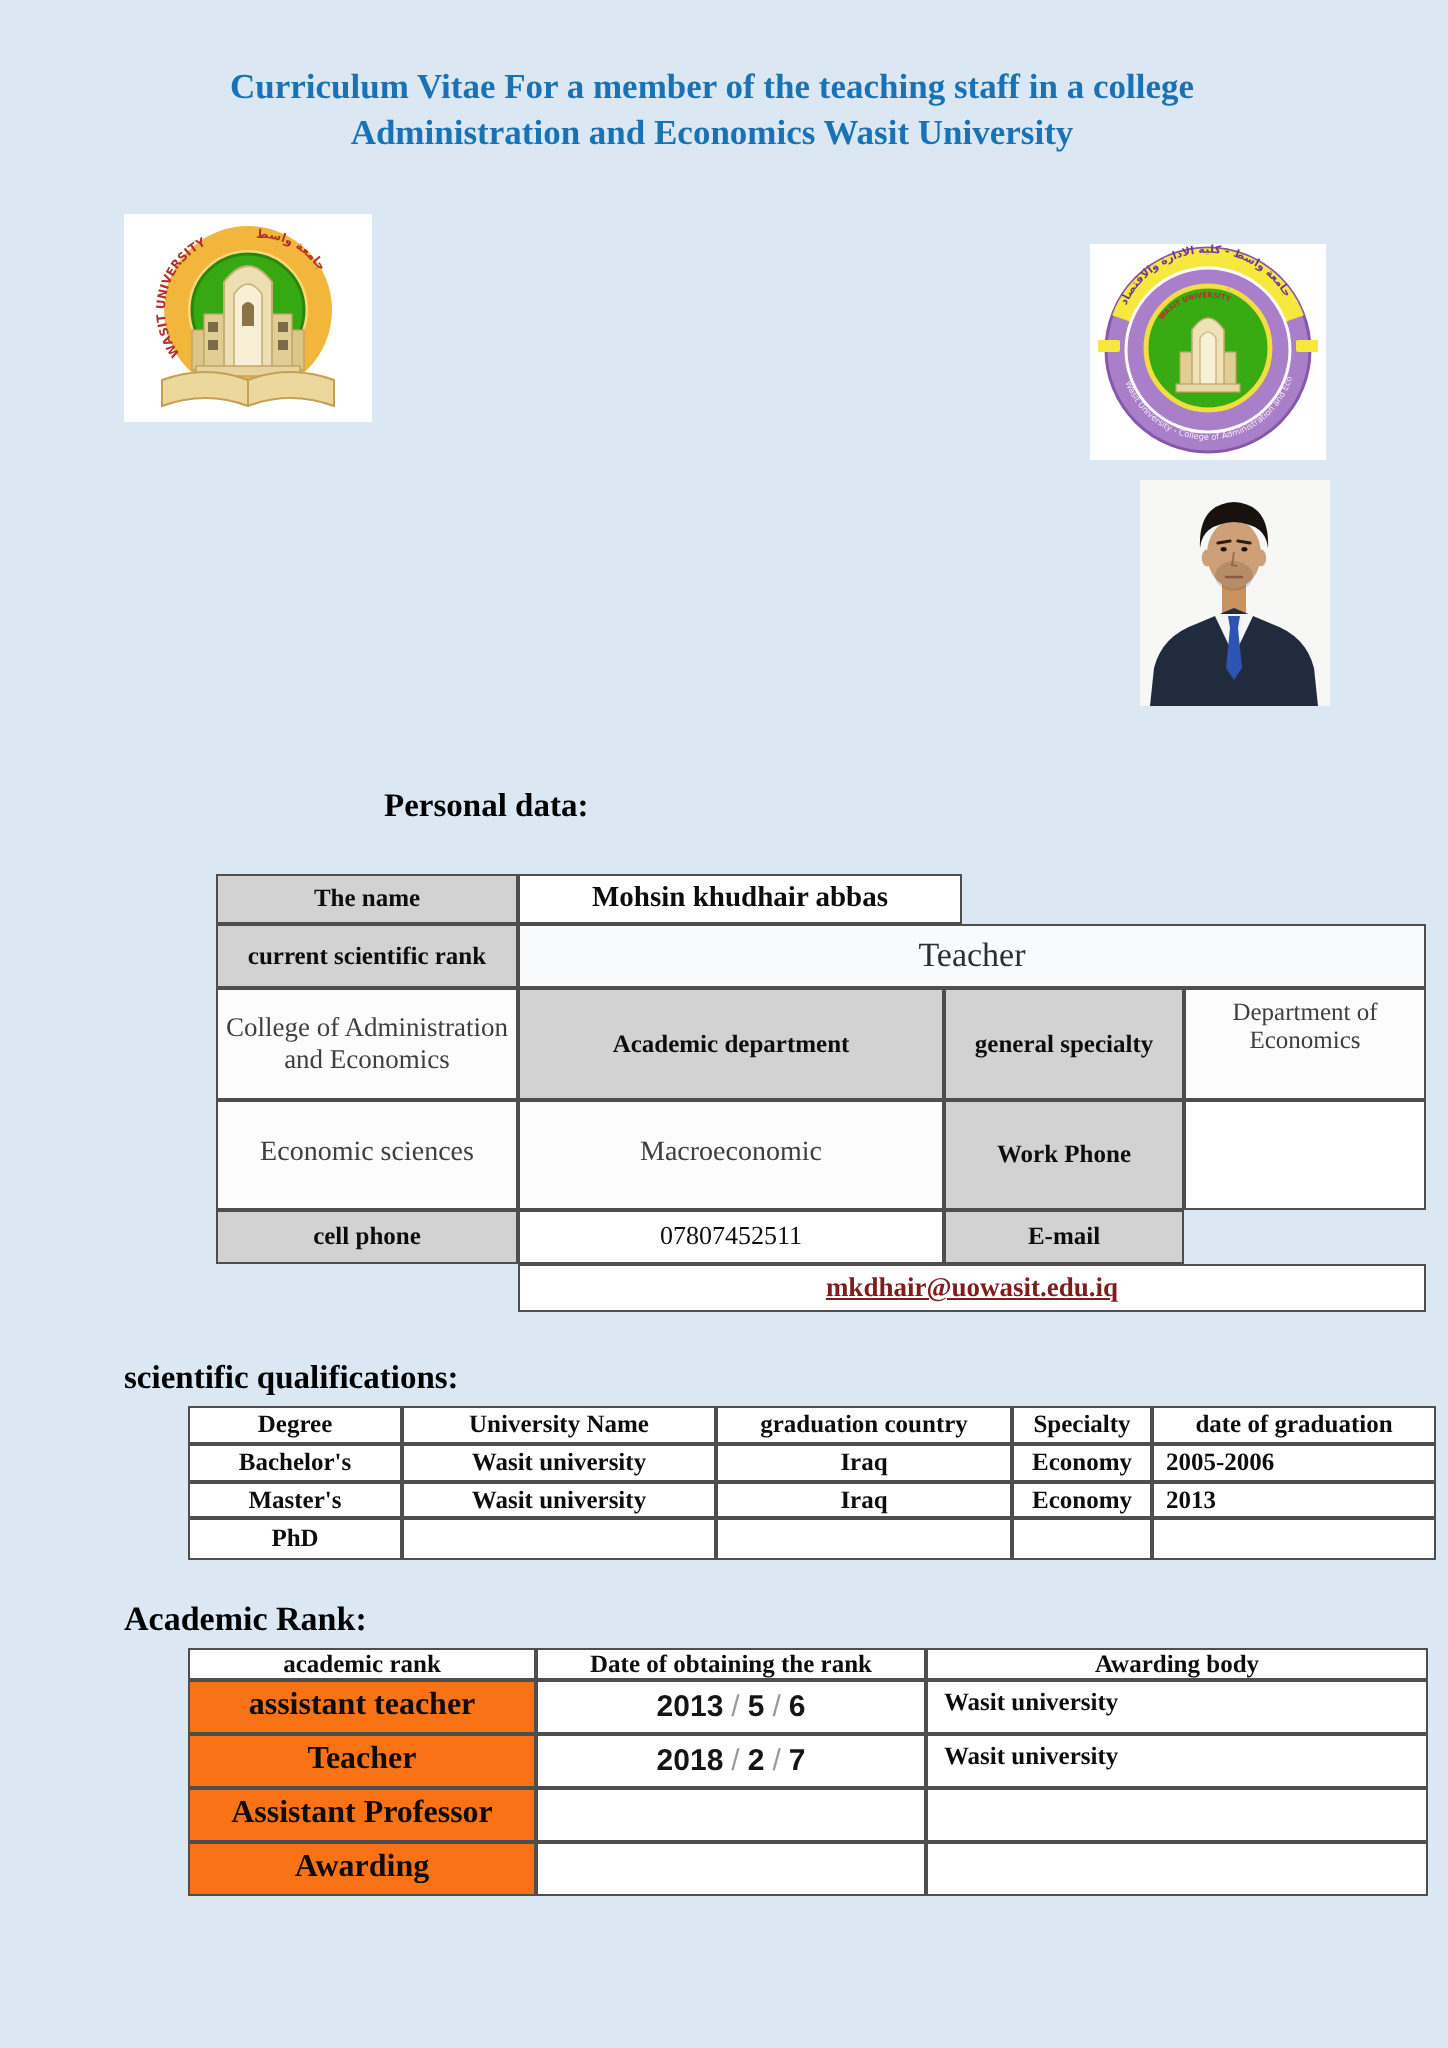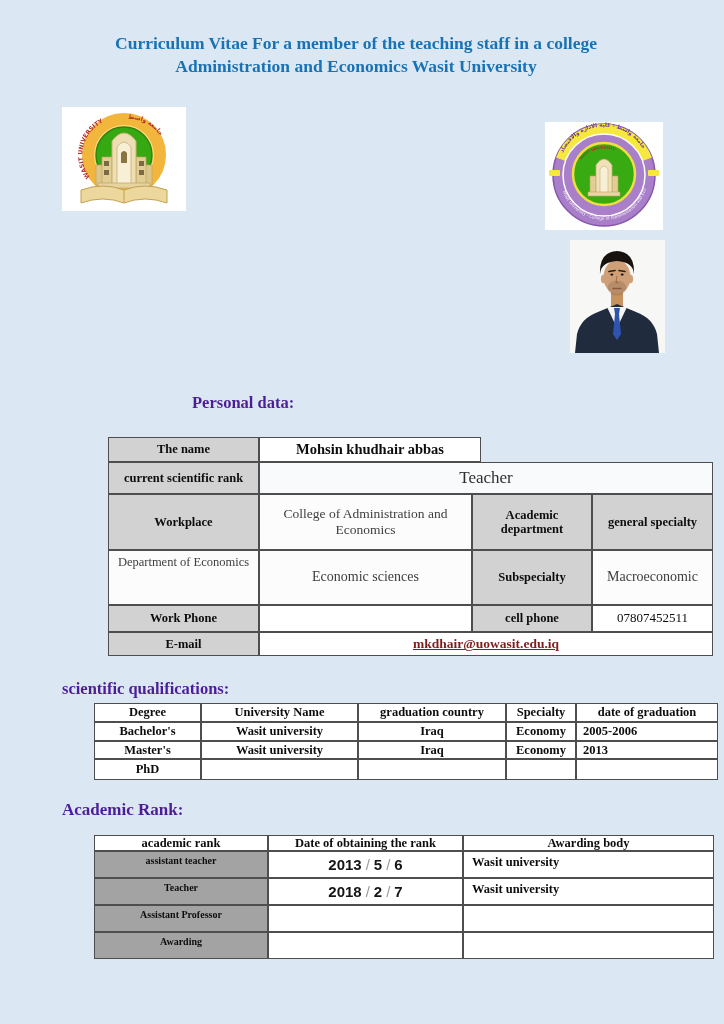--- a/index.html
+++ b/index.html
@@ -12,21 +12,21 @@
   }
   .doc-title {
     position:absolute; top:32px; left:0; width:712px;
     text-align:center; color:#1972b4; font-weight:bold;
     font-size:17.5px; line-height:1.32;
   }
   .logo-box { position:absolute; background:#fff; }
   #logo-univ { left:62px; top:107px; width:124px; height:104px; }
   #logo-college { left:545px; top:122px; width:118px; height:108px; }
   #portrait { position:absolute; left:570px; top:240px; width:95px; height:113px; }
-  .sec-heading { position:absolute; color:#4c1d95; font-weight:bold; }
+  .sec-heading { position:absolute; color:#000000; font-weight:bold; }
   #h-personal { left:192px; top:393px; font-size:16.5px; }
   #h-qual { left:62px; top:679px; font-size:16.5px; }
   #h-rank { left:62px; top:800px; font-size:17px; }
   .grid { position:absolute; display:grid;padding-left:46px; }
   #t-personal {
     left:62px; top:437px;
     grid-template-columns:151px 213px 120px 121px;
     grid-template-rows:25px 32px 56px 55px 27px 24px;
   }
   .cell {
@@ -55,24 +55,23 @@
     left:48px; top:703px;
     grid-template-columns:107px 157px 148px 70px 142px;
     grid-template-rows:19px 19px 18px 21px;
   }
   .q { background:#fff; font-weight:bold; font-size:12.5px; color:#0d0d0d; }
   .q-left { justify-content:flex-start; padding-left:6px; text-align:left; }
   #t-rank {
     left:48px; top:824px;
     grid-template-columns:174px 195px 251px;
     grid-template-rows:16px 27px 27px 27px 27px;
-    margin-top:11px;
   }
   .r-head { background:#fff; font-weight:bold; font-size:12.5px; color:#0d0d0d; }
-  .r-rank { background:#a3a3a3; font-weight:bold; font-size:10px; color:#0d0d0d;
+  .r-rank { background:#f97316; font-weight:bold; font-size:16px; color:#0d0d0d;
             align-items:flex-start; padding-top:3px; }
   .r-date { background:#fff; font-family:"Liberation Sans", sans-serif;
             font-weight:bold; font-size:15px; color:#151515; }
   .r-date .sl { color:#9a9a9a; font-weight:normal; margin:0 4px; }
   .r-body { background:#fff; font-weight:bold; font-size:12.5px; color:#0d0d0d;
             justify-content:flex-start; align-items:flex-start;
             padding:3px 0 0 8px; text-align:left; }
   svg { display:block; width:100%; height:100%; }
   .tiny-red { fill:#b3302a; font-weight:bold; font-family:"DejaVu Sans", sans-serif; }
   .tiny-purple { fill:#6e3a95; font-weight:bold; font-family:"DejaVu Sans", sans-serif; }
@@ -180,28 +179,26 @@
 
 <div class="grid" id="t-personal">
   <div class="cell lbl">The name</div>
   <div class="name-strip">
     <div class="name-box">Mohsin khudhair abbas</div>
   </div>
 
   <div class="cell lbl">current scientific rank</div>
   <div class="cell val rank-val span3">Teacher</div>
 
-  <div class="cell lbl">Workplace</div>
   <div class="cell val" style="font-size:13.5px">College of Administration and Economics</div>
   <div class="cell lbl">Academic department</div>
   <div class="cell lbl">general specialty</div>
 
   <div class="cell val top-align" style="font-size:12.5px">Department of Economics</div>
   <div class="cell val" style="font-size:14px">Economic sciences</div>
-  <div class="cell lbl">Subspecialty</div>
   <div class="cell val" style="font-size:14px">Macroeconomic</div>
 
   <div class="cell lbl">Work Phone</div>
   <div class="cell val white"></div>
   <div class="cell lbl">cell phone</div>
   <div class="cell val white phone-val">07807452511</div>
 
   <div class="cell lbl">E-mail</div>
   <div class="cell val white span3">
     <a class="email-link">mkdhair@uowasit.edu.iq</a>

